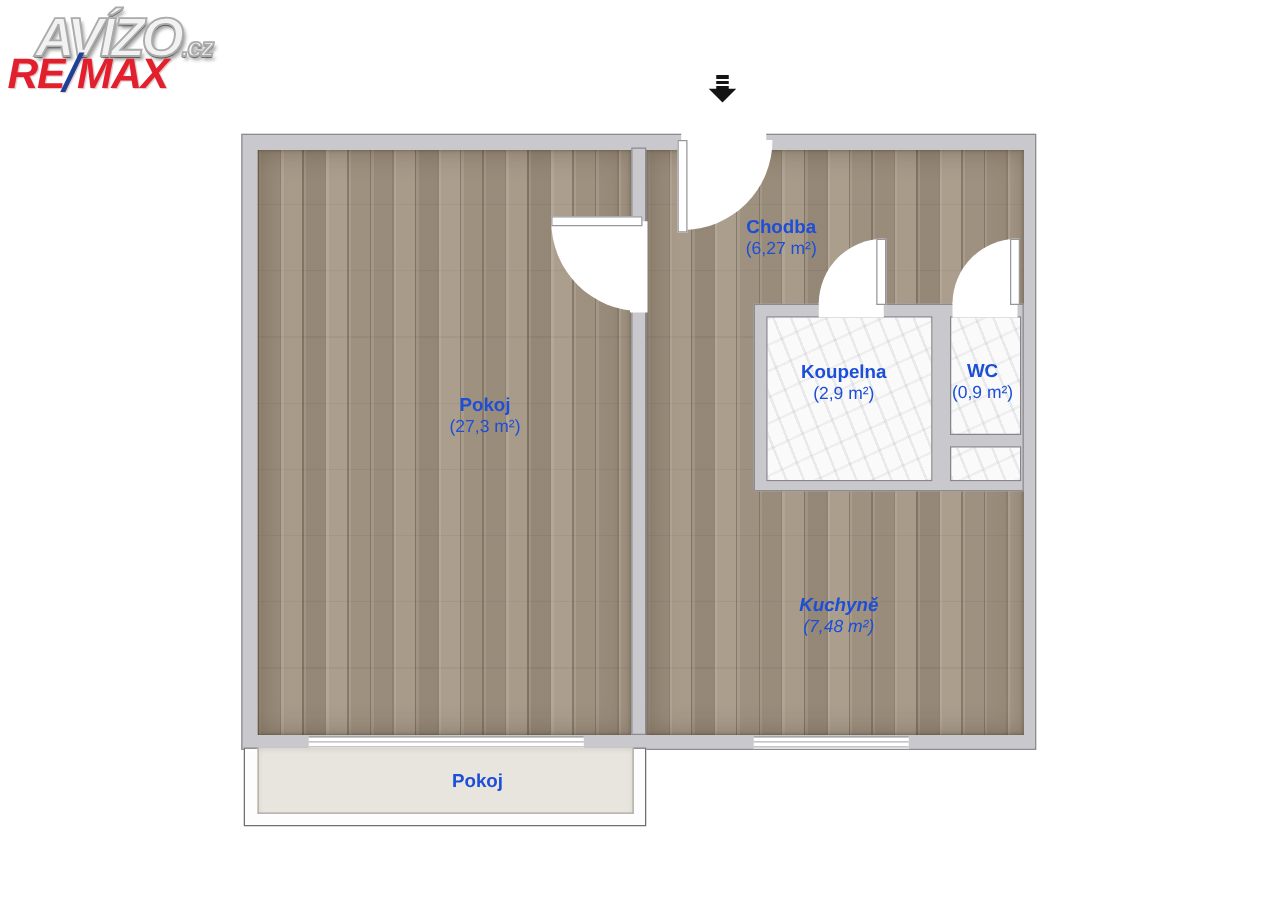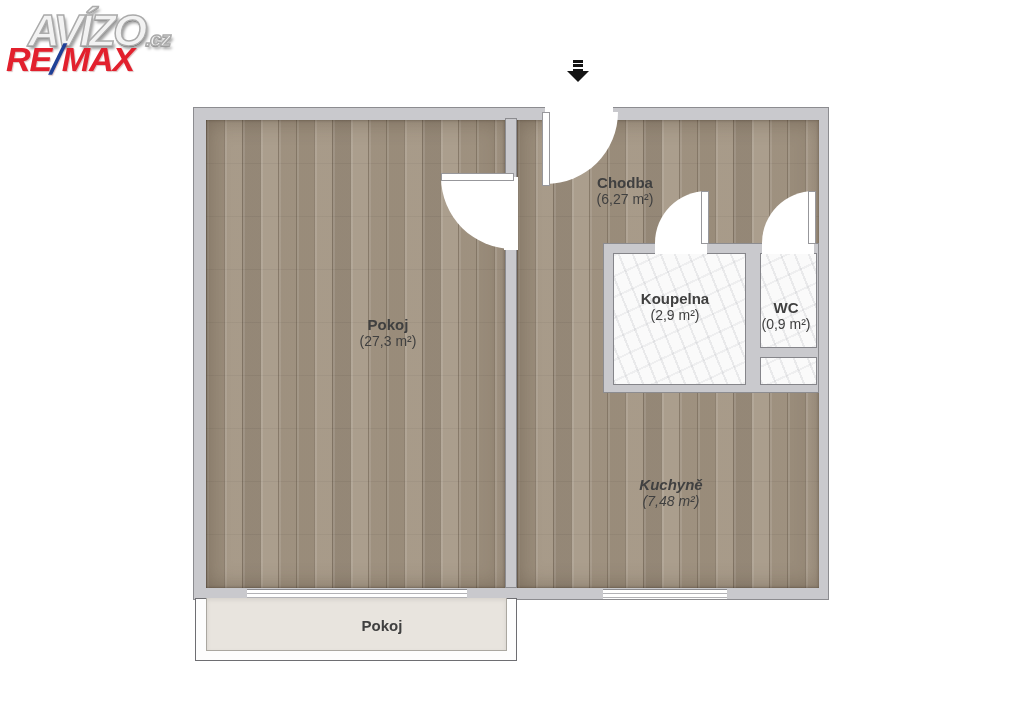--- a/index.html
+++ b/index.html
@@ -34,21 +34,21 @@
       repeating-linear-gradient(-25deg, rgba(160,162,170,.13) 0 2px, rgba(0,0,0,0) 2px 19px);}
   .gapfill{background:#fff;}
   .swing{background:#fff;}
   .leaf{background:#fff;border:1px solid #97979b;}
   .window{background:#fff;border-top:1px solid #8c8c90;border-bottom:1px solid #8c8c90;
     background-image:linear-gradient(#b2b2b6,#b2b2b6),linear-gradient(#b2b2b6,#b2b2b6);
     background-size:100% 1px;background-position:0 3px,0 7px;background-repeat:no-repeat;}
 
   
   .room-label{position:absolute;transform:translate(-50%,-50%);white-space:nowrap;
-    color:#404040;text-align:center;z-index:8;}
+    color:#1d4ed8;text-align:center;z-index:8;}
   .room-name{font-weight:700;font-size:15px;}
   .room-area{font-weight:400;font-size:14px;}
 
   
   .arrow-stem{left:573px;top:59px;width:10px;height:13px;z-index:9;
     background:repeating-linear-gradient(0deg,#141414 0 3px,#fff 3px 4.5px);}
   .arrow-head{left:567px;top:71px;width:0;height:0;z-index:9;
     border-left:11px solid transparent;border-right:11px solid transparent;
     border-top:11px solid #141414;}
 
@@ -109,21 +109,21 @@
     <div class="room-area">(27,3 m²)</div>
   </div>
   <div class="room-label" style="left:625px;top:190px;">
     <div class="room-name">Chodba</div>
     <div class="room-area">(6,27 m²)</div>
   </div>
   <div class="room-label" style="left:675px;top:306px;text-align:center;">
     <div class="room-name">Koupelna</div>
     <div class="room-area">(2,9 m²)</div>
   </div>
-  <div class="room-label" style="left:786px;top:315px;">
+  <div class="room-label" style="left:786px;top:305px;">
     <div class="room-name">WC</div>
     <div class="room-area">(0,9 m²)</div>
   </div>
   <div class="room-label" style="left:671px;top:492px;font-style:italic;">
     <div class="room-name">Kuchyně</div>
     <div class="room-area">(7,48 m²)</div>
   </div>
   <div class="room-label" style="left:382px;top:625px;z-index:8;">
     <div class="room-name">Pokoj</div>
   </div>

